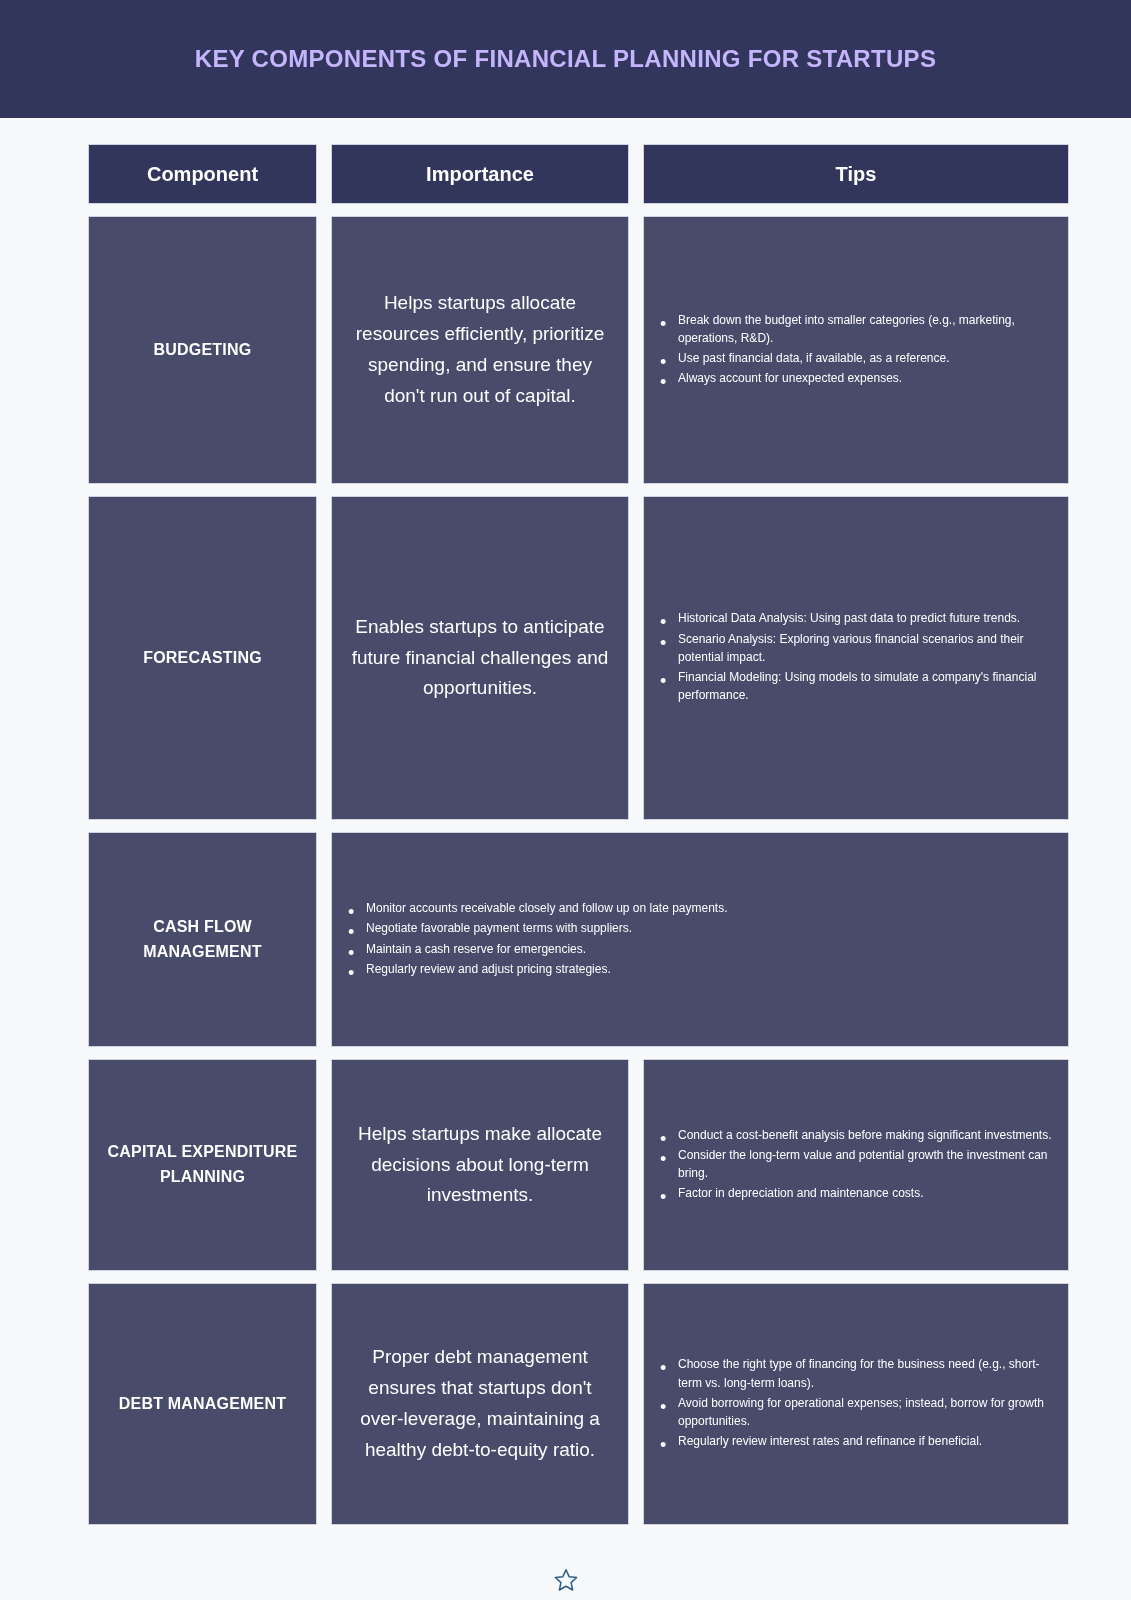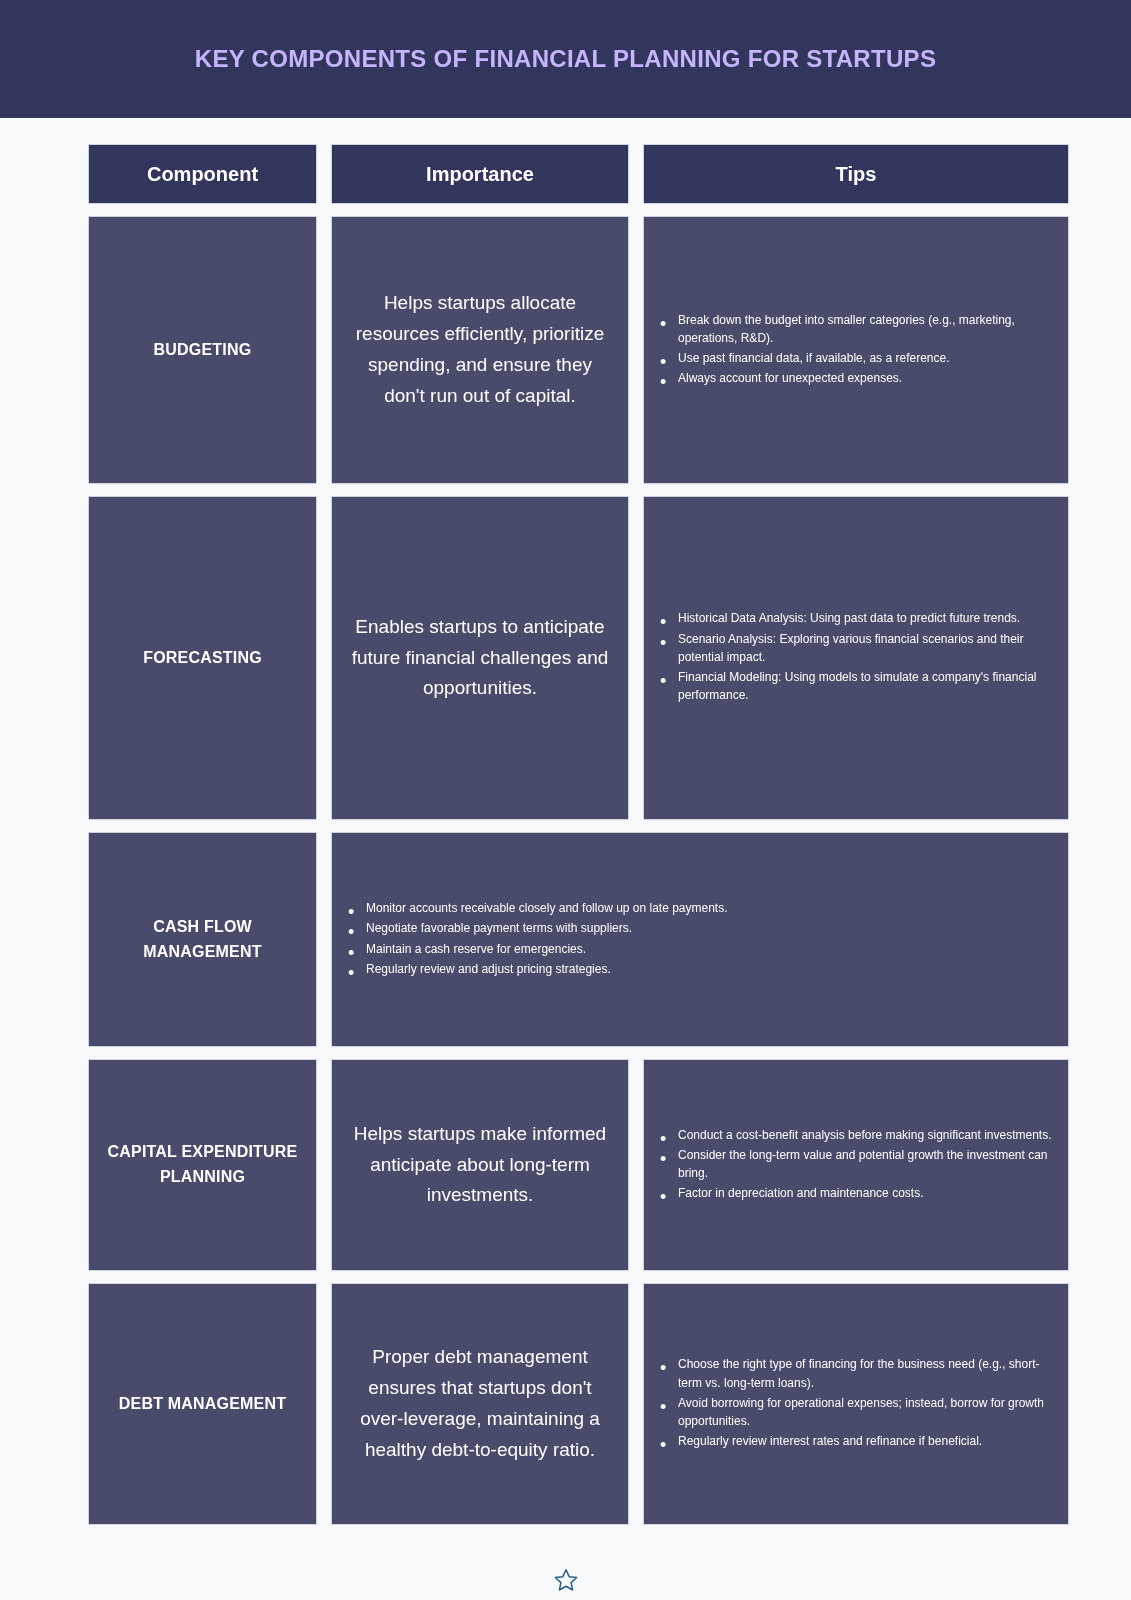--- a/index.html
+++ b/index.html
@@ -208,21 +208,21 @@
           <li>Monitor accounts receivable closely and follow up on late payments.</li>
           <li>Negotiate favorable payment terms with suppliers.</li>
           <li>Maintain a cash reserve for emergencies.</li>
           <li>Regularly review and adjust pricing strategies.</li>
         </ul>
       </div>
     </div>
 
     <div class="row row-body r4">
       <div class="cell col-component cell-component">CAPITAL EXPENDITURE PLANNING</div>
-      <div class="cell col-importance cell-importance">Helps startups make informed anticipate about long-term investments.</div>
+      <div class="cell col-importance cell-importance">Helps startups make allocate decisions about long-term investments.</div>
       <div class="cell col-tips cell-tips">
         <ul>
           <li>Conduct a cost-benefit analysis before making significant investments.</li>
           <li>Consider the long-term value and potential growth the investment can bring.</li>
           <li>Factor in depreciation and maintenance costs.</li>
         </ul>
       </div>
     </div>
 
     <div class="row row-body r5">

